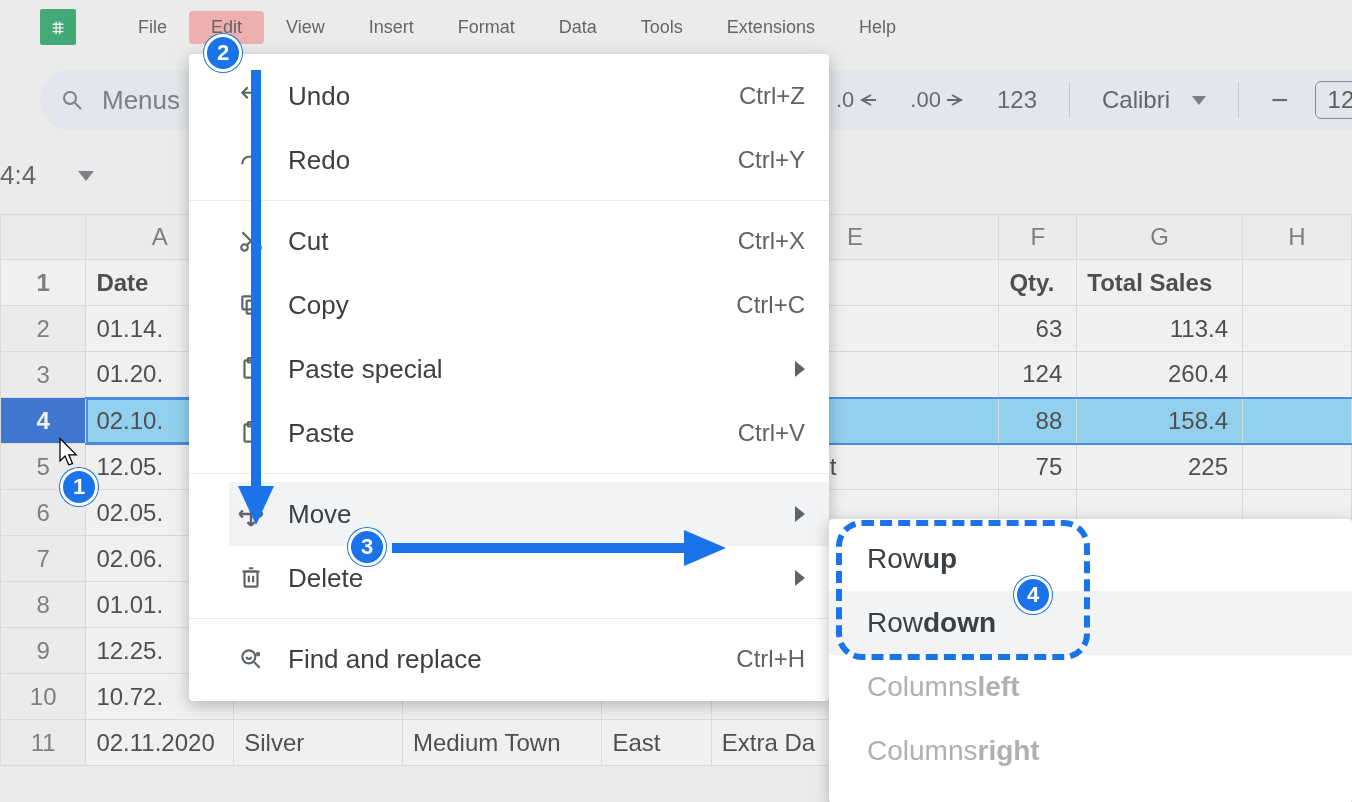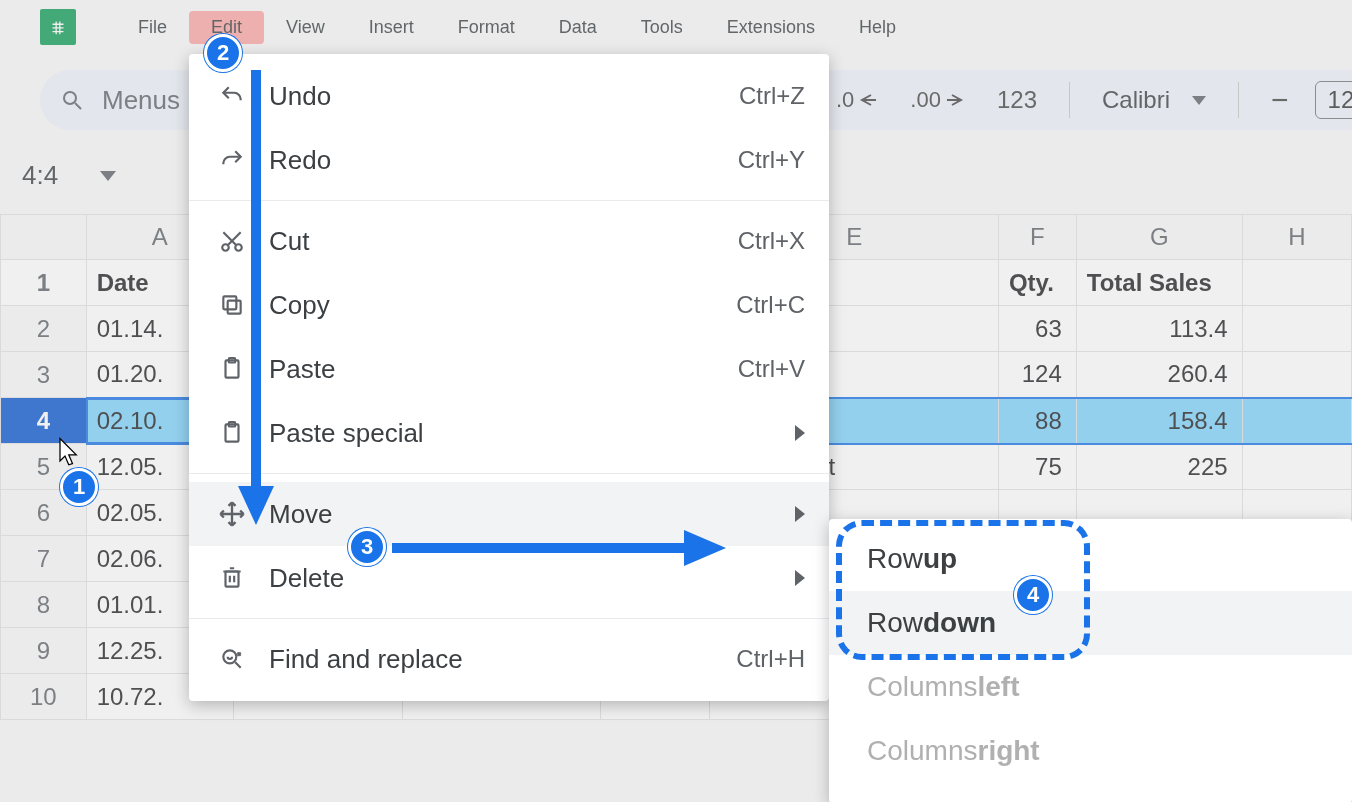--- a/index.html
+++ b/index.html
@@ -70,21 +70,21 @@
   .toolbar .tb-text { font-size:26px;color:#5f6368;}
   .toolbar .sep { width:1px;height:36px;background:#c7c7c7;margin:0 6px;}
   .toolbar .tb-btn { display:flex;align-items:center;gap:4px;font-size:24px;color:#444;padding:4px 6px;}
   .font-box { display:flex;align-items:center;gap:22px;padding:0 6px;}
   .size-box { border:1px solid #747775;border-radius:6px;padding:4px 12px;font-size:24px;color:#333;}
 
   
   .namebox-wrap {
     position:absolute;
     top:160px;
-    left:22px;
+    left:0;
     display:flex;
     align-items:center;
     gap:42px;
   }
   .namebox { font-size:26px;color:#3c4043; }
   .namebox-caret { width:0;height:0;border-left:8px solid transparent;border-right:8px solid transparent;border-top:10px solid #5f6368;}
 
   
   .sheet {
     position:absolute;
@@ -147,24 +147,25 @@
     background:#fff;
     border-radius:4px;
     box-shadow:0 4px 16px rgba(0,0,0,0.25);
     z-index:10;
     padding:10px 0;
   }
   .menu-row {
     display:flex;
     align-items:center;
     height:64px;
-    padding:0 24px 0 28px;
+    padding:0 24px 0 7px;
     cursor:pointer;
     font-size:26px;
     color:#3c4043;
+    margin-left:40px;
   }
   .menu-row:hover, .menu-row.hover { background:#f1f3f4;}
   .menu-row .mi-icon { width:30px;height:30px;flex-shrink:0;display:flex;align-items:center;justify-content:center;margin-right:22px;color:#5f6368;}
   .menu-row .mi-label { flex:1;}
   .menu-row .mi-short { color:#5f6368;font-size:24px;}
   .menu-row .mi-arrow { width:0;height:0;border-top:8px solid transparent;border-bottom:8px solid transparent;border-left:10px solid #5f6368;}
   .menu-sep { height:1px;background:#e8eaed;margin:8px 0;}
 
   
   .sub-menu {
@@ -411,20 +412,31 @@
         <td class="rowhdr">10</td>
         <td>10.72.</td>
         <td></td>
         <td></td>
         <td></td>
         <td></td>
         <td class="num"></td>
         <td class="num"></td>
         <td></td>
       </tr>
+      <tr>
+        <td class="rowhdr">11</td>
+        <td>02.11.2020</td>
+        <td>Silver</td>
+        <td>Medium Town</td>
+        <td>East</td>
+        <td>Extra Da</td>
+        <td class="num"></td>
+        <td class="num"></td>
+        <td></td>
+      </tr>
     </tbody>
 </table>
 
 <div class="dim-overlay"></div>
 
 <div class="edit-menu" id="edit-menu">
     <div class="menu-row">
       <span class="mi-icon">
         <svg viewBox="0 0 24 24" width="26" height="26" fill="none" stroke="#5f6368" stroke-width="2">
           <path d="M9 14l-5-5 5-5"></path>
@@ -466,32 +478,32 @@
       <span class="mi-label">Copy</span>
       <span class="mi-short">Ctrl+C</span>
     </div>
     <div class="menu-row">
       <span class="mi-icon">
         <svg viewBox="0 0 24 24" width="26" height="26" fill="none" stroke="#5f6368" stroke-width="2">
           <rect x="6" y="4" width="12" height="16" rx="1"></rect>
           <rect x="9" y="2" width="6" height="4" rx="1"></rect>
         </svg>
       </span>
+      <span class="mi-label">Paste special</span>
+      <span class="mi-arrow"></span>
+    </div>
+    <div class="menu-row">
+      <span class="mi-icon">
+        <svg viewBox="0 0 24 24" width="26" height="26" fill="none" stroke="#5f6368" stroke-width="2">
+          <rect x="6" y="4" width="12" height="16" rx="1"></rect>
+          <rect x="9" y="2" width="6" height="4" rx="1"></rect>
+        </svg>
+      </span>
       <span class="mi-label">Paste</span>
       <span class="mi-short">Ctrl+V</span>
-    </div>
-    <div class="menu-row">
-      <span class="mi-icon">
-        <svg viewBox="0 0 24 24" width="26" height="26" fill="none" stroke="#5f6368" stroke-width="2">
-          <rect x="6" y="4" width="12" height="16" rx="1"></rect>
-          <rect x="9" y="2" width="6" height="4" rx="1"></rect>
-        </svg>
-      </span>
-      <span class="mi-label">Paste special</span>
-      <span class="mi-arrow"></span>
     </div>
     <div class="menu-sep"></div>
     <div class="menu-row hover">
       <span class="mi-icon">
         <svg viewBox="0 0 24 24" width="28" height="28" fill="none" stroke="#5f6368" stroke-width="2">
           <path d="M12 2v20M2 12h20M12 2l-3 3M12 2l3 3M12 22l-3-3M12 22l3-3M2 12l3-3M2 12l3 3M22 12l-3-3M22 12l-3 3"></path>
         </svg>
       </span>
       <span class="mi-label">Move</span>
       <span class="mi-arrow"></span>

